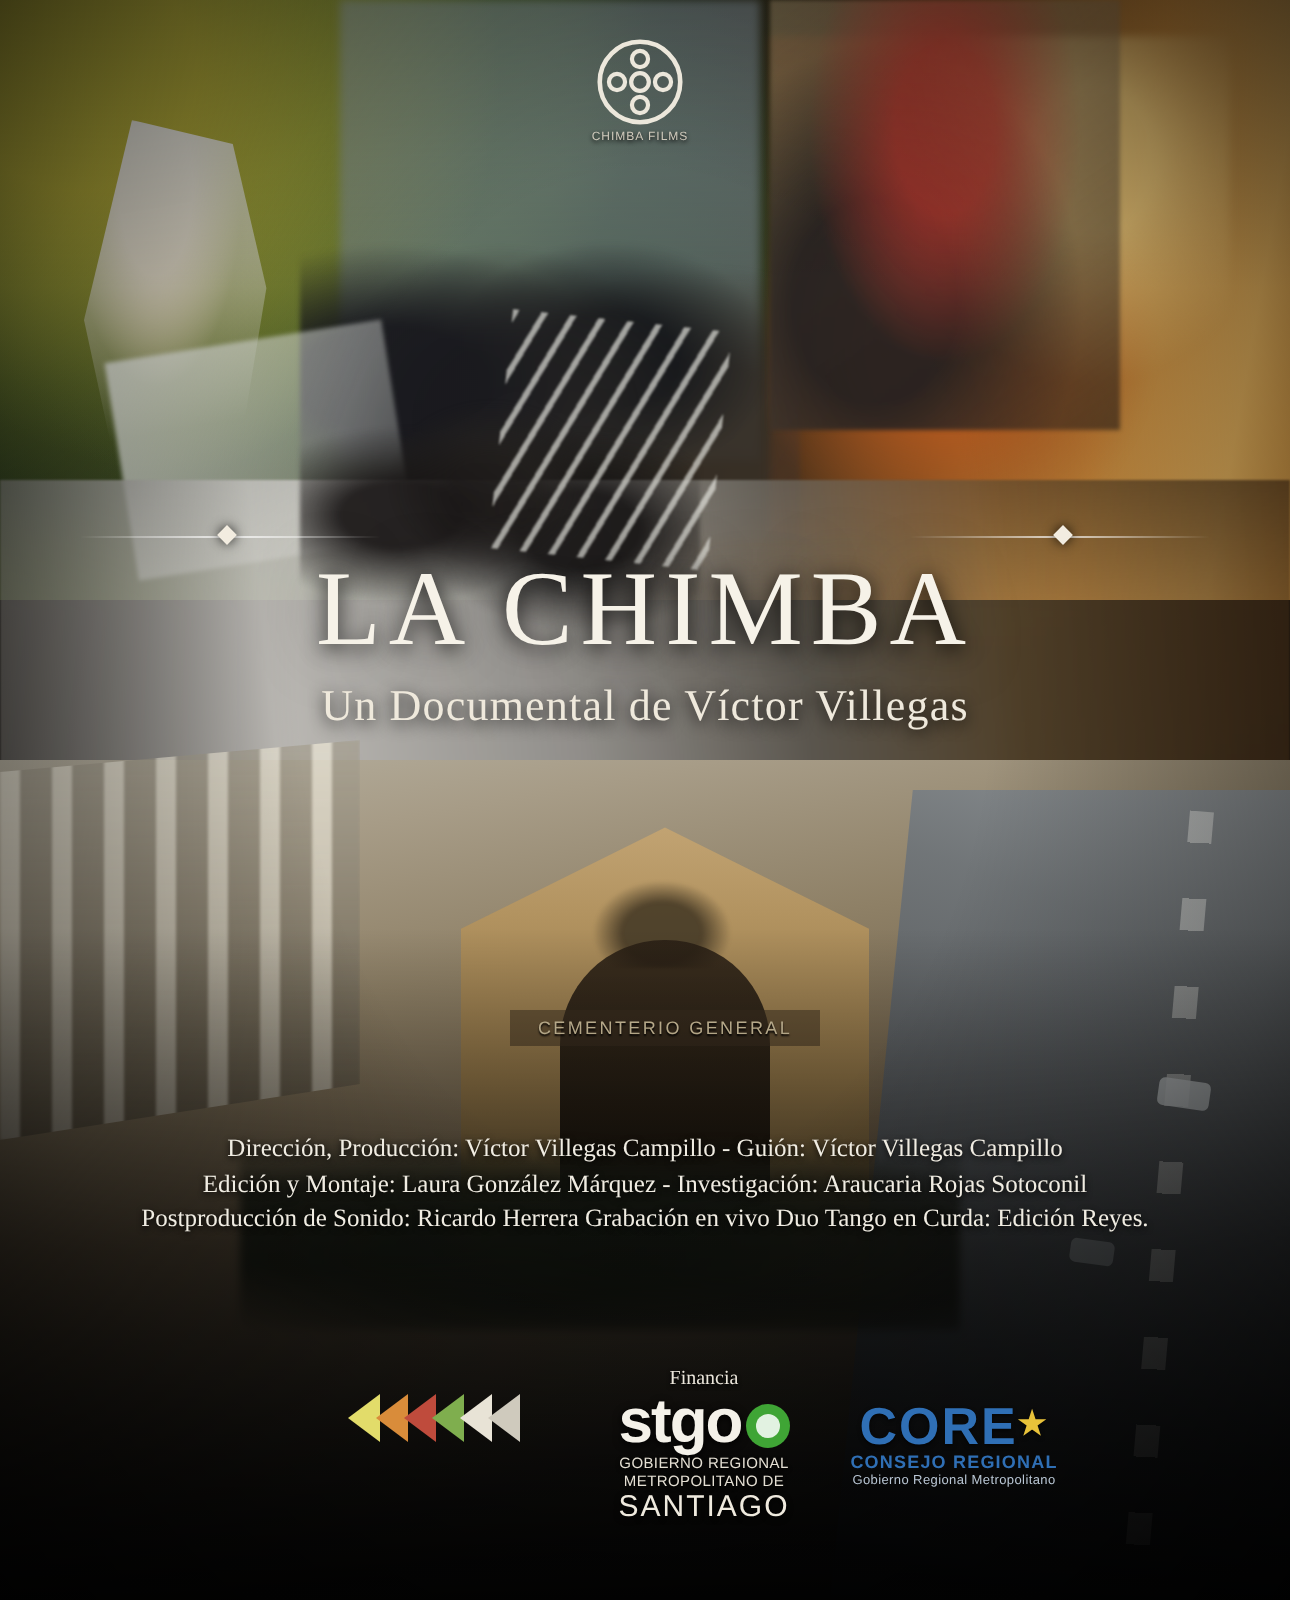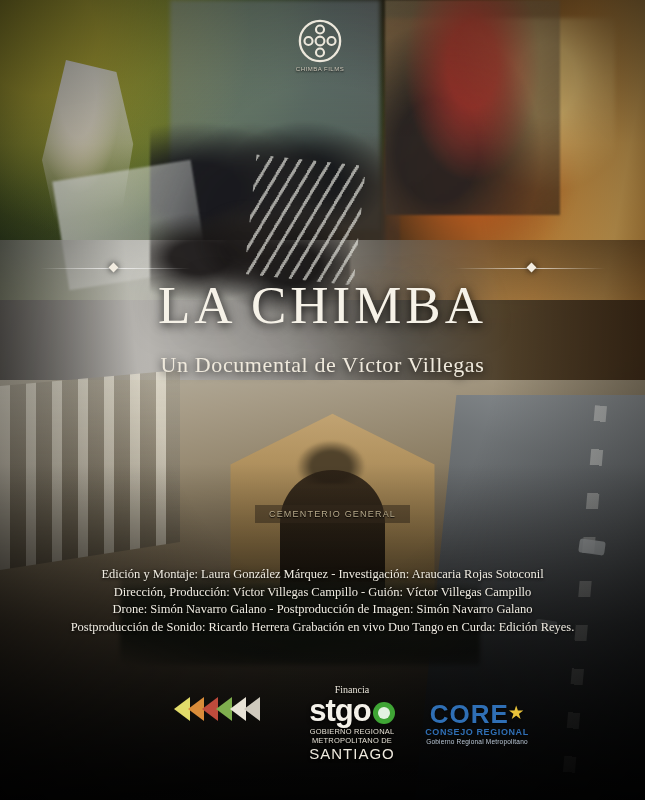--- a/index.html
+++ b/index.html
@@ -250,21 +250,21 @@
     letter-spacing: 4px;
     color: #f6f2e8;
     text-shadow: 0 2px 10px rgba(0,0,0,0.85), 0 0 30px rgba(0,0,0,0.5);
     line-height: 1.05;
   }
   .film-subtitle {
     font-family: "Liberation Serif", serif;
     font-size: 22px;
     color: #efe9dc;
     letter-spacing: .6px;
-    margin-top: 18px;
+    margin-top: 6px;
     text-shadow: 0 2px 8px rgba(0,0,0,0.9);
   }
   .deco {
     position: absolute;
     top: 268px;
     width: 150px;
     height: 1px;
     background: linear-gradient(90deg, rgba(255,255,255,0) 0%, rgba(255,255,255,0.75) 50%, rgba(255,255,255,0) 100%);
   }
   .deco.left { left: 40px; }
@@ -457,23 +457,22 @@
   <div class="deco right"></div>
   <div class="diamond left"></div>
   <div class="diamond right"></div>
 
   <div class="title-block">
     <div class="film-title">LA CHIMBA</div>
     <div class="film-subtitle">Un Documental de Víctor Villegas</div>
   </div>
 
   <div class="credits">
+    <div>Dirección, Producción: Víctor Villegas Campillo  -  Guión: Víctor Villegas Campillo</div>
     <div>Edición y Montaje: Laura González Márquez  -  Investigación: Araucaria Rojas Sotoconil</div>
-    <div>Dirección, Producción: Víctor Villegas Campillo  -  Guión: Víctor Villegas Campillo</div>
-    <div>Drone: Simón Navarro Galano  -  Postproducción de Imagen: Simón Navarro Galano</div>
     <div>Postproducción de Sonido: Ricardo Herrera    Grabación en vivo Duo Tango en Curda: Edición Reyes.</div>
   </div>
 
   <div class="sponsors">
 
     <div class="logo logo-etno">
       <div class="etno-mark">
         <svg width="104" height="30" viewBox="0 0 104 30">
           <g fill="none" stroke="#f0ead f" stroke-width="0"></g>
           <path d="M4 15 L20 3 L20 27 Z" fill="#e2dc6a"></path>

